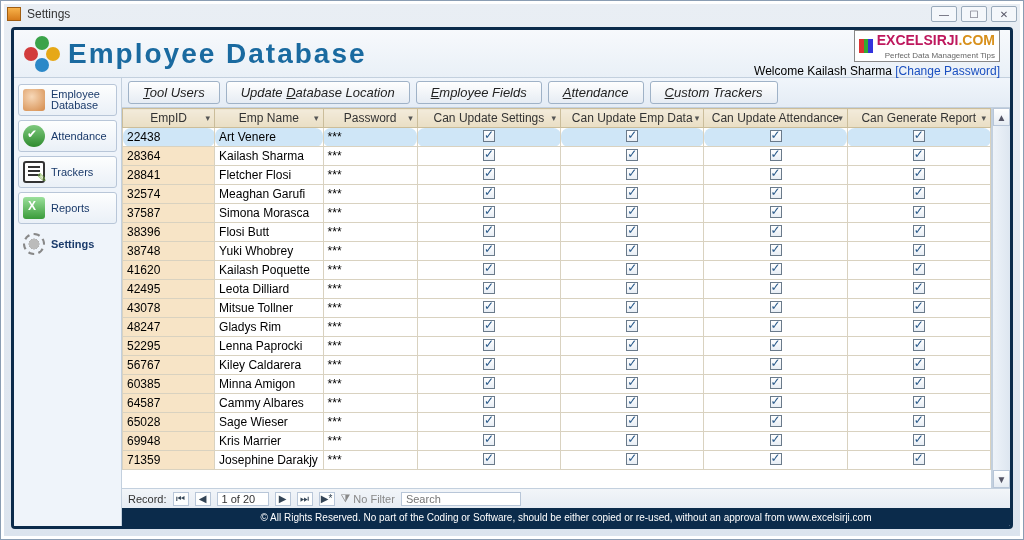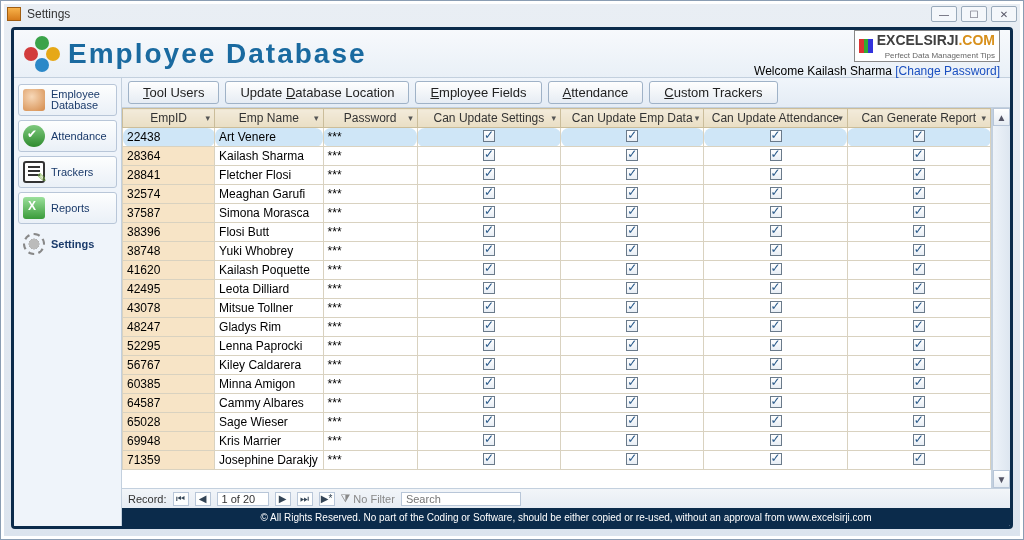--- a/index.html
+++ b/index.html
@@ -45,21 +45,21 @@
   .p4 { background:#d23c3c; left:0; top:11px; }
   .app-title {
     font-size: 28px; font-weight: bold; color: #1a6aa0;
     font-family: "Arial Black", sans-serif; letter-spacing: 2px;
   }
   .header-right { margin-left: auto; text-align: right; font-size: 12px; }
   .brand-box {
     border: 1px solid #888; padding: 1px 4px; display: inline-flex; align-items: center; gap: 4px;
     font-size: 11px; background:#fff;
   }
-  .brand-main { color:#404040; font-weight:bold; font-size:14px; }
+  .brand-main { color:#be185d; font-weight:bold; font-size:14px; }
   .brand-dot { color:#d8901b; font-weight:bold; font-size:14px;}
   .brand-sub { color:#666; font-size:8px; }
   .welcome-line { margin-top: 2px; }
   .welcome-line a { color:#1a4fc0; text-decoration:none; }
   .body-area { flex: 1; display: flex; min-height: 0; }
   .sidebar {
     width: 108px; background: #eff4fa; border-right: 1px solid #c3d0de;
     padding: 6px 4px; display: flex; flex-direction: column; gap: 4px;
   }
   .side-btn {
@@ -80,20 +80,21 @@
   .ic-trk::after{content:"✎"; position:absolute; right:-4px; bottom:-4px; font-size:12px; color:#7a4;}
   .ic-rep { background: linear-gradient(#9be09b, #3a9b3a); position:relative;}
   .ic-rep::after{content:"X"; color:#fff; font-weight:bold; position:absolute; left:5px; top:2px; font-size:12px;}
   .ic-set { background: radial-gradient(circle,#bbb 40%, #888 42%, transparent 44%); border:2px dashed #888; border-radius:50%;}
   .side-label { text-decoration: underline; text-decoration-color: transparent; }
   .main { flex: 1; display: flex; flex-direction: column; min-width: 0; background:#fff; }
   .tab-row {
     height: 30px; display: flex; align-items: center; gap: 6px;
     padding: 2px 6px; background: linear-gradient(#f0f5fb, #e4ecf5);
     border-bottom: 1px solid #c3d0de;
+    font-style: italic;
   }
   .tab-btn {
     padding: 3px 14px; font-size: 13px; color: #222;
     background: linear-gradient(#fefefe, #e6ecf3);
     border: 1px solid #9fb2c7; border-radius: 3px; cursor: pointer;
   }
   .tab-btn u { text-decoration: underline; }
   .grid-wrap { flex:1; min-height:0; display:flex; }
   .grid { flex:1; overflow:hidden; font-size:12px; border-right:1px solid #c3d0de;}
   table { border-collapse: collapse; width: 100%; table-layout: fixed; }

